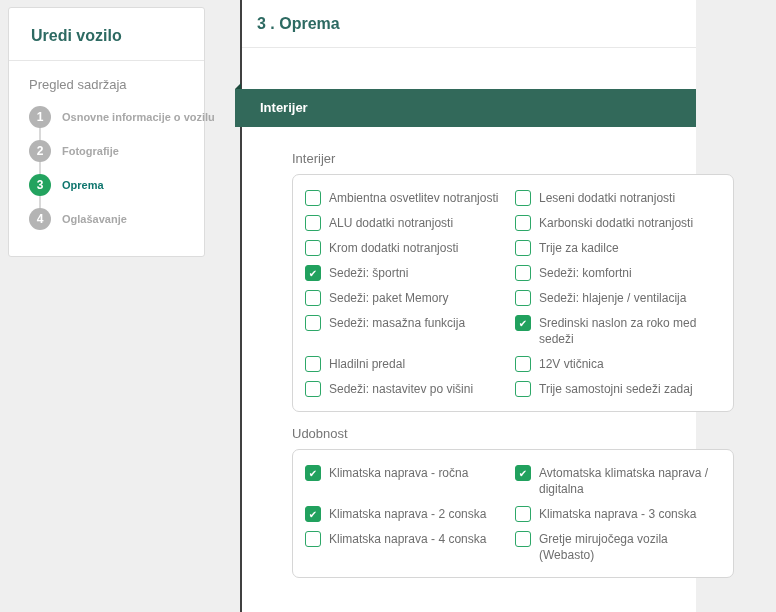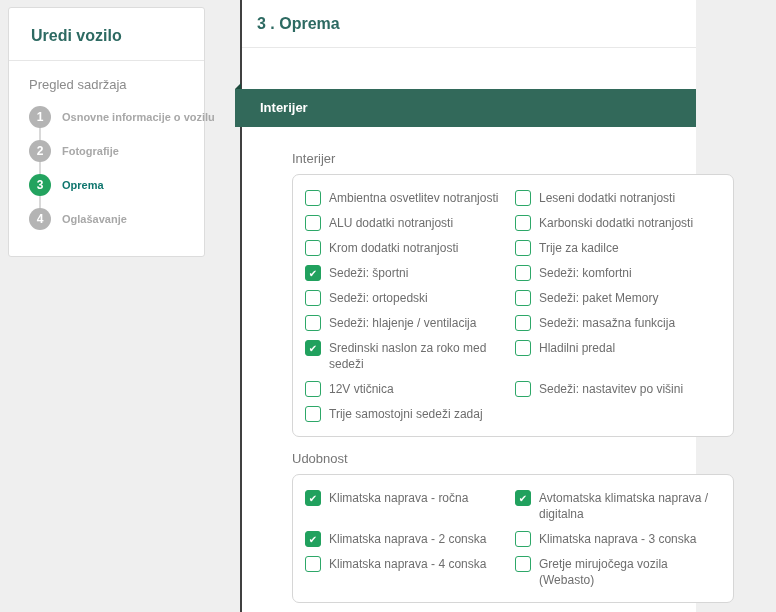--- a/index.html
+++ b/index.html
@@ -165,24 +165,20 @@
   <label class="check-item">
     <span class="cb checked">✔</span>
     <span class="cb-label">Sedeži: športni</span>
   </label>
 
   <label class="check-item">
     <span class="cb"></span>
     <span class="cb-label">Sedeži: komfortni</span>
   </label>
 
-  <label class="check-item">
-    <span class="cb"></span>
-    <span class="cb-label">Sedeži: ortopedski</span>
-  </label>
 
 
   <label class="check-item">
     <span class="cb"></span>
     <span class="cb-label">Sedeži: paket Memory</span>
   </label>
 
 
 
   <label class="check-item">

